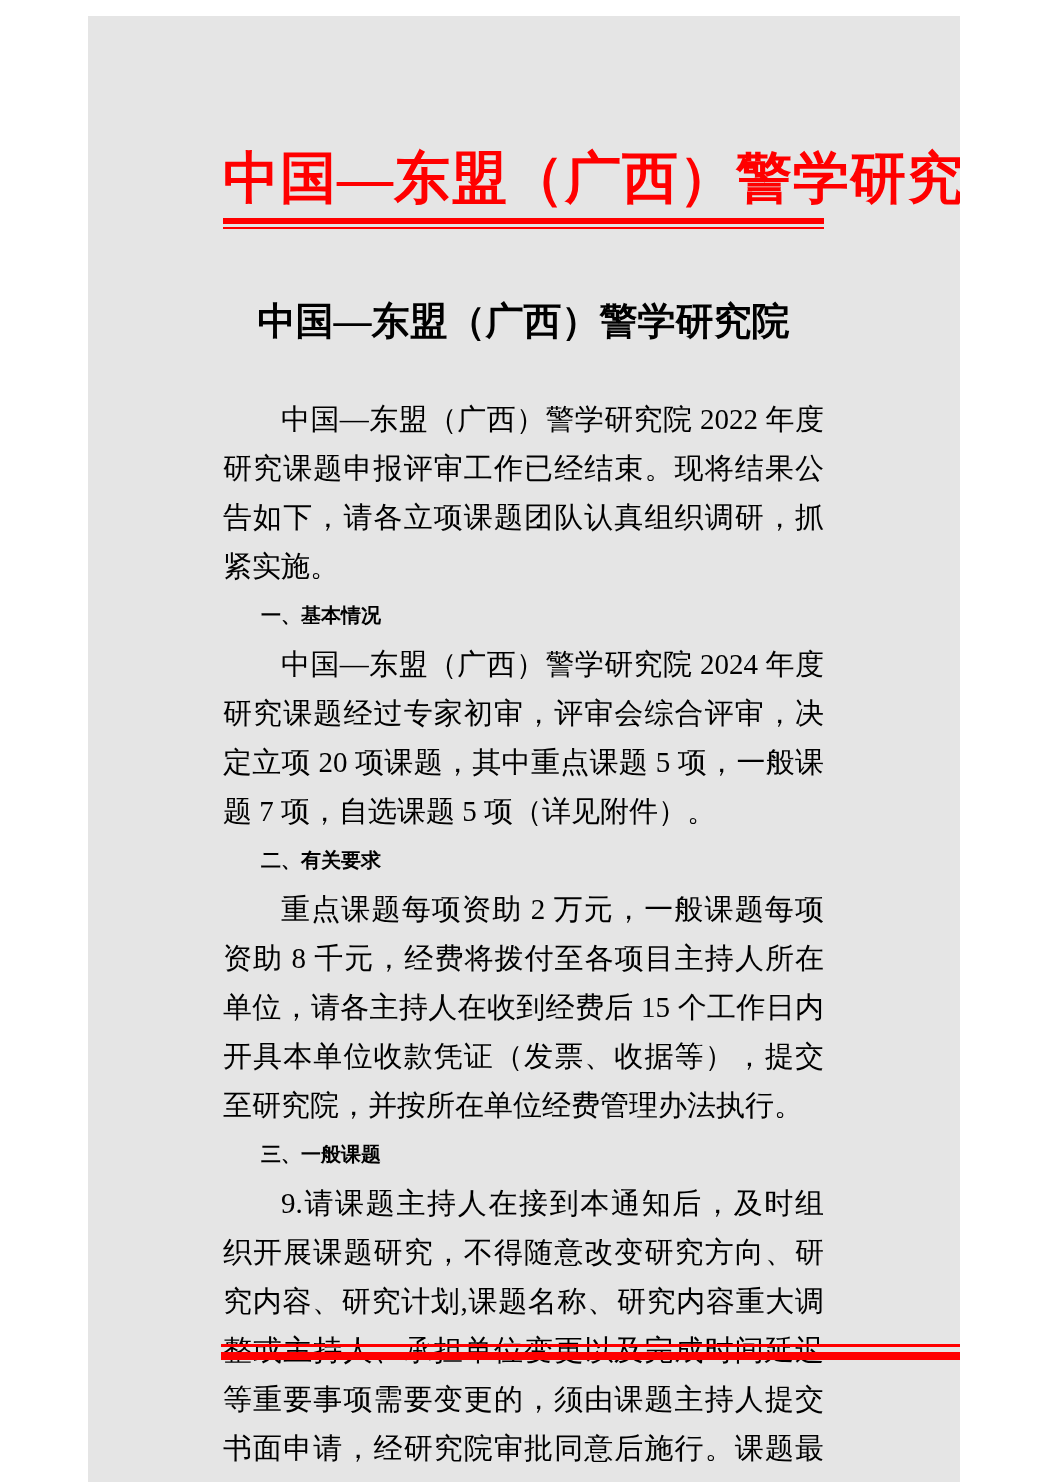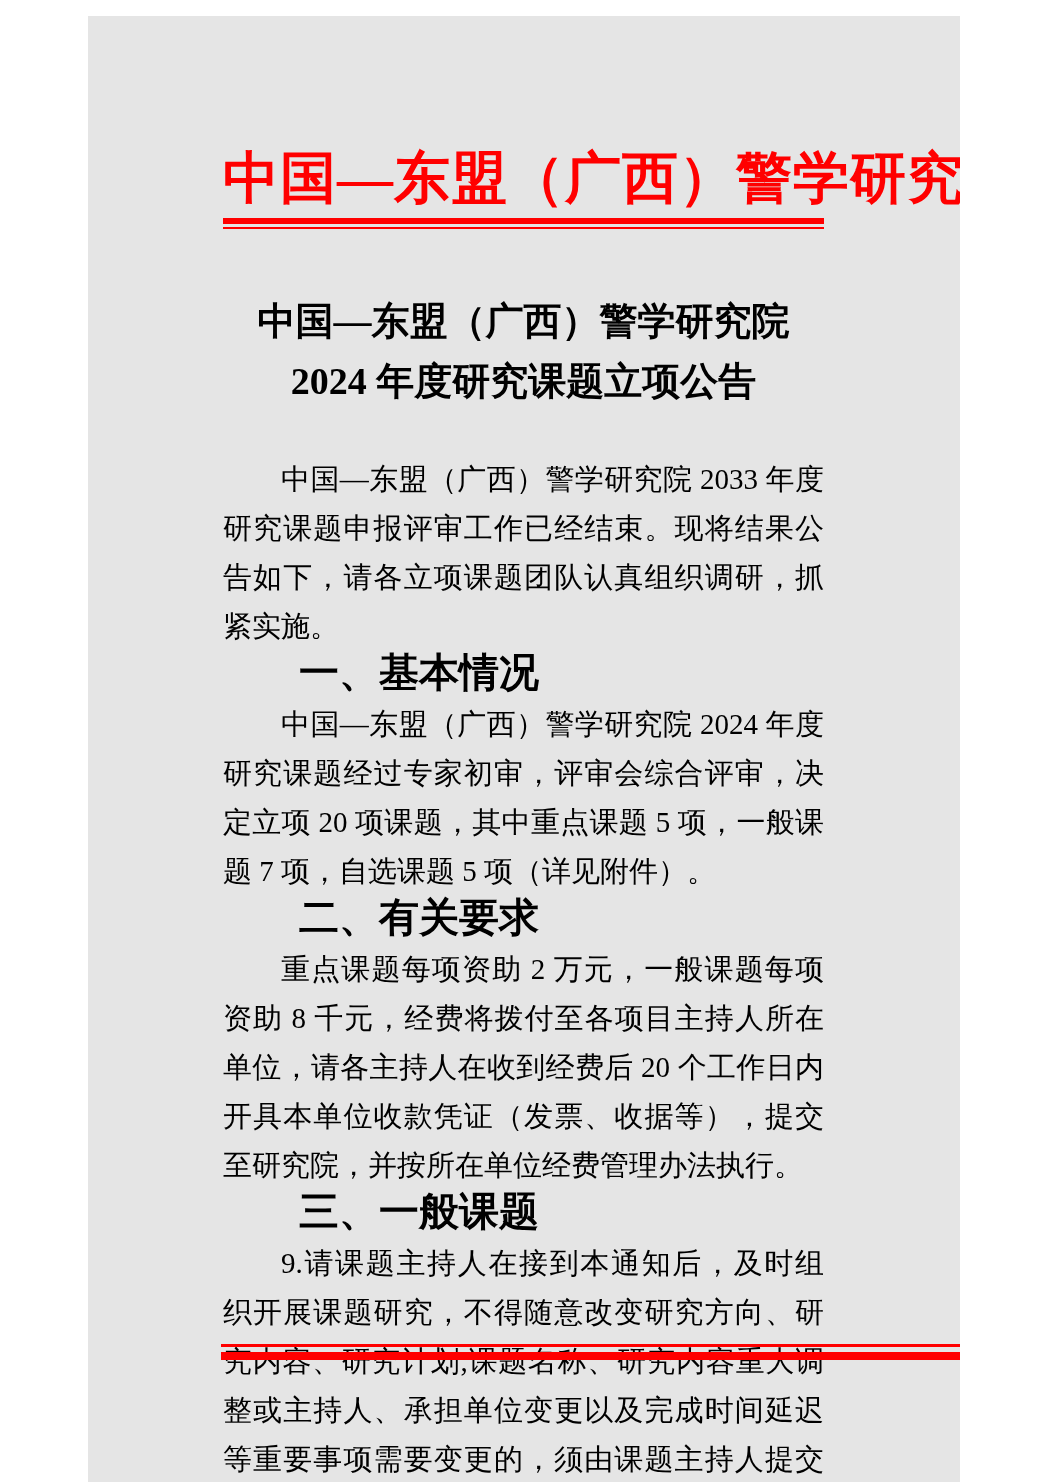--- a/index.html
+++ b/index.html
@@ -43,24 +43,24 @@
     font-size: 29px;
     line-height: 49px;
     text-align: justify;
   }
   .body-text p {
     margin: 0;
     text-indent: 2em;
   }
   .section-heading {
     margin: 0;
-    font-size: 40px;
+    font-size: 20px;
     line-height: 49px;
     font-weight: bold;
-    font-family: Liberation Mono, monospace;
+    font-family: Liberation Serif, serif;
     text-indent: 1.9em;
   }
 
   .rule-footer {
     position: absolute;
     left: 133px;
     width: 777px;
     top: 1328px;
   }
   .rule-footer .bar-thin  { height: 3px; background: #ff0000; }
@@ -74,31 +74,30 @@
 
     <div class="letterhead">中国—东盟（广西）警学研究院</div>
 
     <div class="rule-header">
       <div class="bar-thick"></div>
       <div class="bar-thin"></div>
     </div>
 
     <div class="doc-title">
       <div>中国—东盟（广西）警学研究院</div>
-      <div>2024 年度研究课题立项公告</div>
     </div>
 
     <div class="body-text">
-      <p>中国—东盟（广西）警学研究院 2033 年度研究课题申报评审工作已经结束。现将结果公告如下，请各立项课题团队认真组织调研，抓紧实施。</p>
+      <p>中国—东盟（广西）警学研究院 2022 年度研究课题申报评审工作已经结束。现将结果公告如下，请各立项课题团队认真组织调研，抓紧实施。</p>
 
       <h2 class="section-heading">一、基本情况</h2>
       <p>中国—东盟（广西）警学研究院 2024 年度研究课题经过专家初审，评审会综合评审，决定立项 20 项课题，其中重点课题 5 项，一般课题 7 项，自选课题 5 项（详见附件）。</p>
 
       <h2 class="section-heading">二、有关要求</h2>
-      <p>重点课题每项资助 2 万元，一般课题每项资助 8 千元，经费将拨付至各项目主持人所在单位，请各主持人在收到经费后 20 个工作日内开具本单位收款凭证（发票、收据等），提交至研究院，并按所在单位经费管理办法执行。</p>
+      <p>重点课题每项资助 2 万元，一般课题每项资助 8 千元，经费将拨付至各项目主持人所在单位，请各主持人在收到经费后 15 个工作日内开具本单位收款凭证（发票、收据等），提交至研究院，并按所在单位经费管理办法执行。</p>
 
       <h2 class="section-heading">三、一般课题</h2>
       <p>9.请课题主持人在接到本通知后，及时组织开展课题研究，不得随意改变研究方向、研究内容、研究计划,课题名称、研究内容重大调整或主持人、承担单位变更以及完成时间延迟等重要事项需要变更的，须由课题主持人提交书面申请，经研究院审批同意后施行。课题最终成果在出版、发表或送</p>
     </div>
   </div>
 
   <div class="rule-footer">
     <div class="bar-thin"></div>
     <div class="bar-thick"></div>
   </div>

